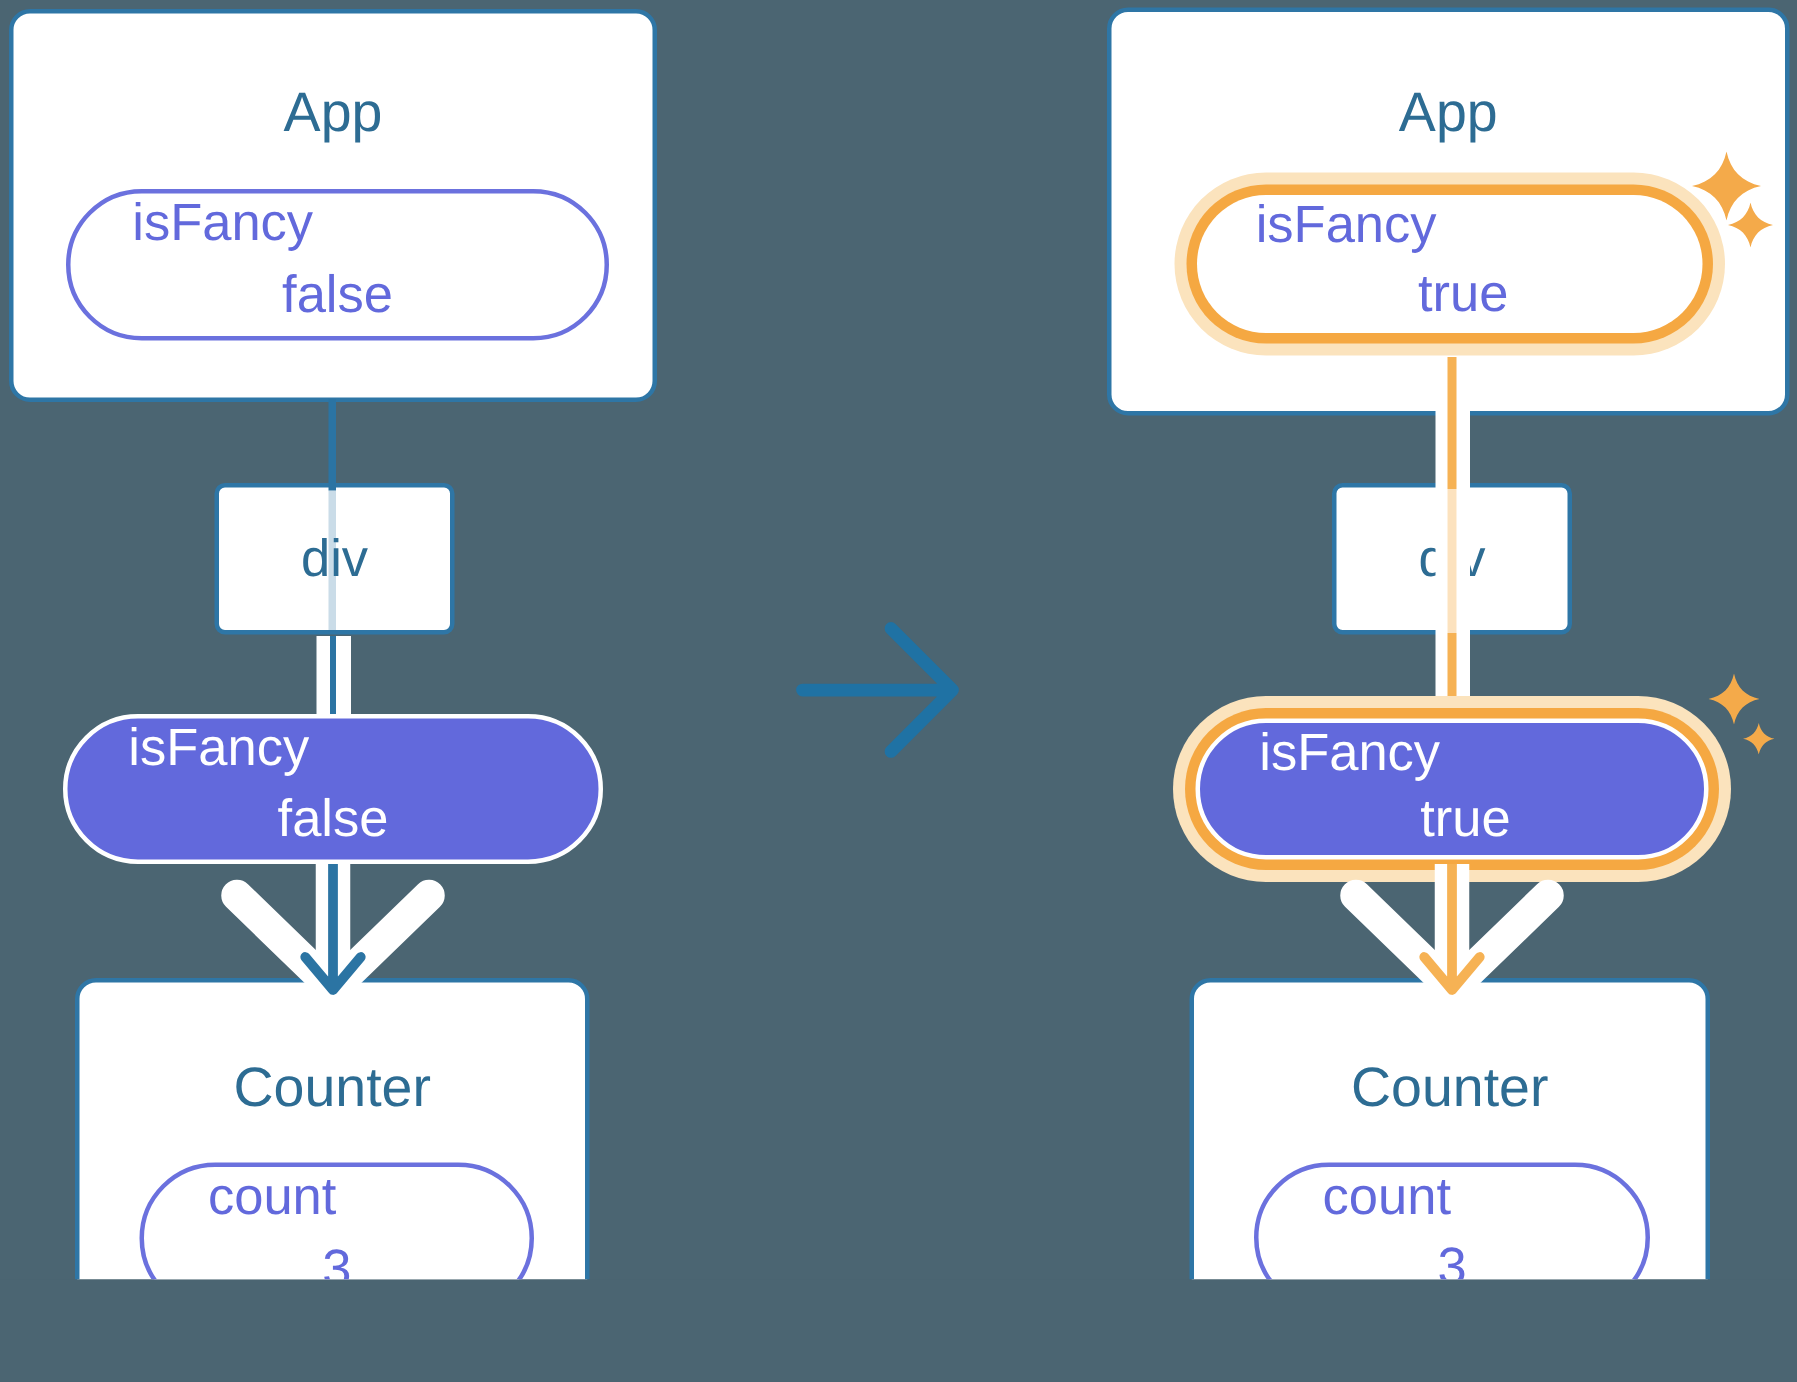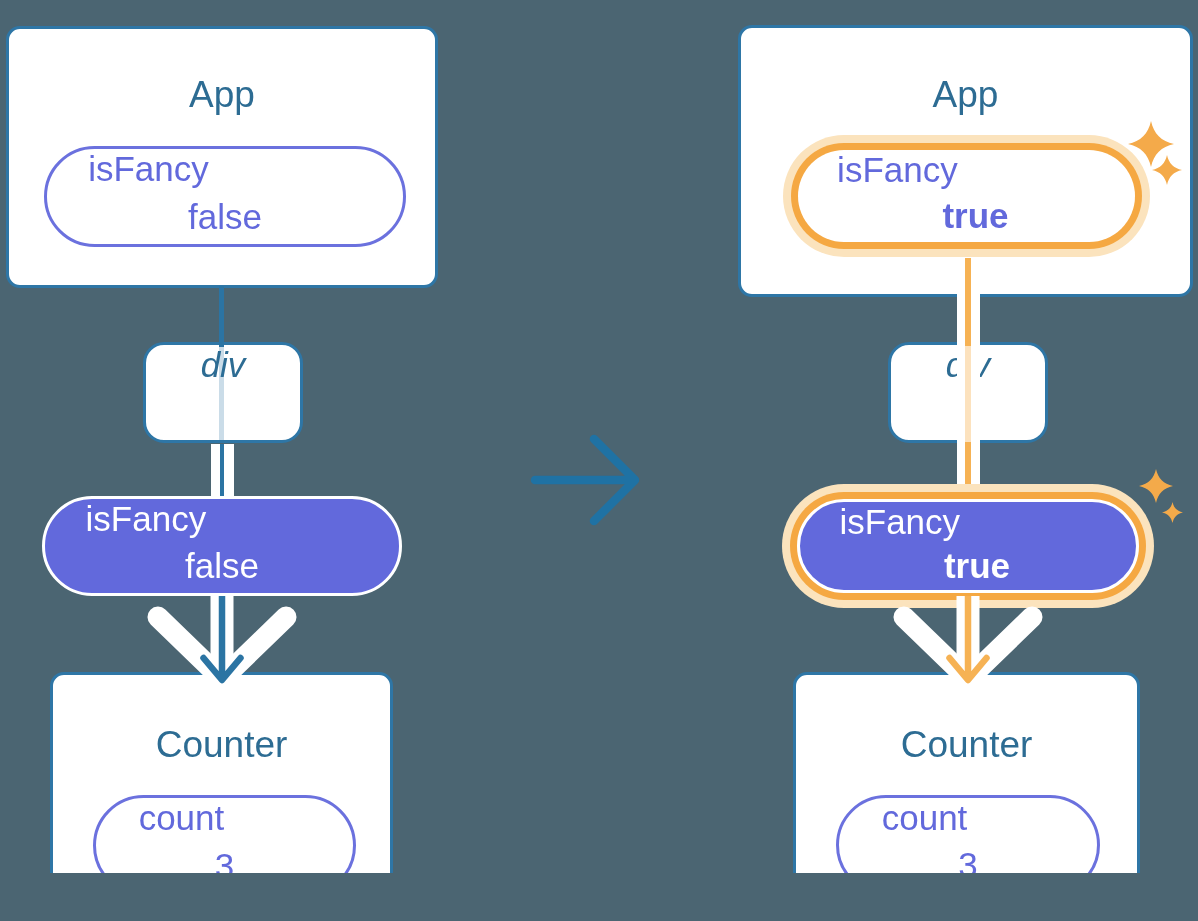--- a/index.html
+++ b/index.html
@@ -1,48 +1,47 @@
 <!DOCTYPE html>
 <html style="--background: #4B6572; --card-border: #2E76A6; --title-text: #2D6C93; --purple: #6269DC; --purple-border: #6B71DE; --teal-line: #2B74A3; --transition-arrow: #1F72A4; --highlight-orange: #F5A842; --highlight-line: #F6B254; --highlight-pale: #FBE3BD;"><head>
 <meta charset="utf-8">
 <style>
   html,body{margin:0;padding:0;background:#4B6572;}
   .canvas{
     position:relative;width:1198px;height:853px;overflow:hidden;
     background:var(--background,#4B6572);
     font-family:"Liberation Sans", sans-serif;
-    margin-top:20px;
   }
   
   .card{
     position:absolute;background:#fff;border:3px solid var(--card-border,#2E76A6);
     border-radius:14px;box-sizing:border-box;
   }
   .card-title{
     position:absolute;left:0;width:100%;text-align:center;
     font-size:37px;font-weight:500;color:var(--title-text,#2D6C93);
   }
-  .div-card{display:flex;justify-content:center;border-radius:21px;font-style:italic;}
+  .div-card{display:flex;align-items:center;justify-content:center;border-radius:7px;}
   .div-label{font-size:35px;font-weight:500;color:var(--title-text,#2D6C93);}
   
   .pill{
     position:absolute;display:flex;align-items:stretch;box-sizing:border-box;
     background:#fff;border-radius:999px;overflow:hidden;flex-direction:column;
   }
   .pill .cell{display:flex;align-items:center;justify-content:center;font-size:35px;}
   .pill .cell.key{width:57%;}
   .pill .cell.val{flex:1;}
   .pill .sep{width:3px;}
   .pill.outline{border:3px solid var(--purple-border,#6B71DE);color:var(--purple,#6269DC);}
   .pill.outline .sep{background:var(--purple-border,#6B71DE);}
   .pill.solid{background:var(--purple,#6269DC);border:3px solid #fff;color:#fff;}
   .pill.solid .sep{background:#fff;width:3.5px;}
   .pill.glow{box-shadow:0 0 0 7px var(--highlight-orange,#F5A842),0 0 0 15px var(--highlight-pale,#FBE3BD);}
   .pill.orange-divider .sep{background:#EFA94C;}
-  .bold{font-weight:700;padding-left:18px;}
+  .bold{font-weight:400;padding-left:18px;}
   
   .vline{position:absolute;}
   .abs{position:absolute;}
 </style>
 </head>
 <body>
 
 <div class="canvas">
 
   <div class="card" style="left:6px;top:6px;width:432px;height:262px;">

